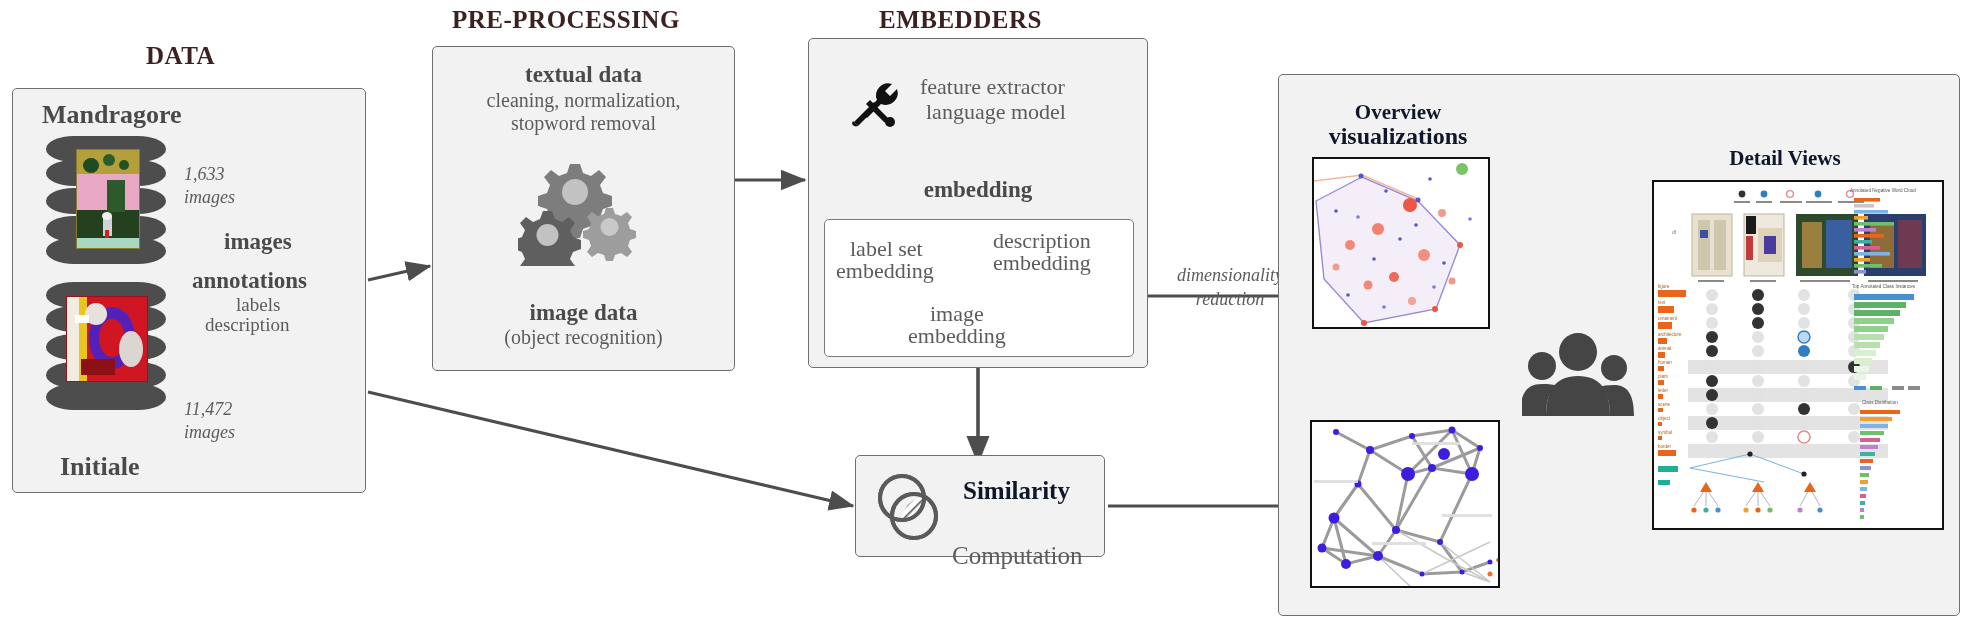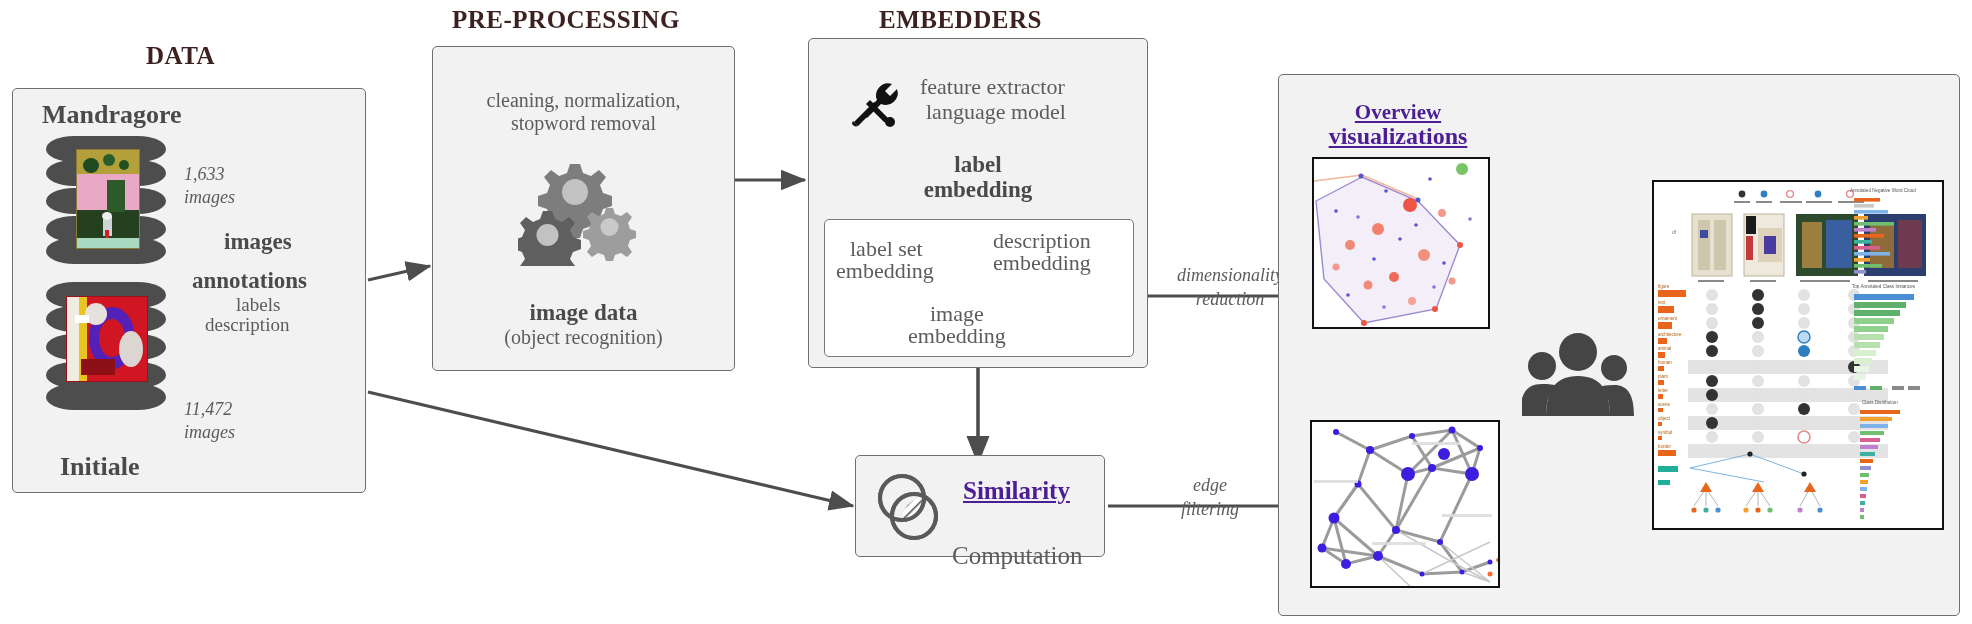--- a/index.html
+++ b/index.html
@@ -16,21 +16,21 @@
   .panel{position:absolute;background:#f2f2f2;border:1.5px solid #6f6f6f;
          border-radius:5px;box-sizing:border-box;}
   .panel-plain{position:absolute;background:#ffffff;border:1.5px solid #7a7a7a;
          border-radius:5px;box-sizing:border-box;}
 
   .lbl{position:absolute;white-space:nowrap;}
   .bold{font-weight:bold;}
   .ital{font-style:italic;}
   .grey{color:#5c5c5c;}
   .dgrey{color:#4a4a4a;}
-  .maroon{color:#4c1d95;text-decoration:underline;}
+  .maroon{color:#0f172a;}
   .ctr{text-align:center;}
 
   
   .db{position:absolute;}
   .db .band{position:absolute;left:0;background:#4d4d4d;border-radius:50%/28px;}
   .db .thumb{position:absolute;overflow:hidden;border:1px solid #8a7a3a;}
 
   
   svg.overlay{position:absolute;left:0;top:0;width:1972px;height:624px;
               pointer-events:none;overflow:visible;}
@@ -144,20 +144,21 @@
 
   <div class="lbl ital grey" style="left:184px;top:398px;font-size:18px;line-height:23px;">
     <span>11,472</span><br>
     <span>images</span>
   </div>
 
   <div class="lbl bold dgrey" style="left:60px;top:452px;font-size:26px;">Initiale</div>
 
   <div class="panel" style="left:432px;top:46px;width:303px;height:325px;"></div>
 
+  <div class="lbl bold dgrey ctr" style="left:432px;top:62px;width:303px;font-size:23px;">textual data</div>
   <div class="lbl grey ctr" style="left:432px;top:89px;width:303px;font-size:20px;">cleaning, normalization,</div>
   <div class="lbl grey ctr" style="left:432px;top:112px;width:303px;font-size:20px;">stopword removal</div>
 
   <div class="gearwrap" style="left:518px;top:156px;width:135px;height:110px;">
     <svg width="135" height="110" viewBox="0 0 135 110">
       <g fill="#7d7d7d">
         <path d="M52 8 h10 l3 9 8 3 8-6 7 7 -6 8 3 8 9 3 v10 l-9 3 -3 8 6 8 -7 7 -8-6 -8 3 -3 9 h-10 l-3-9 -8-3 -8 6 -7-7 6-8 -3-8 -9-3 v-10 l9-3 3-8 -6-8 7-7 8 6 8-3 z"></path>
       </g>
       <circle cx="57" cy="36" r="13" fill="#c2c2c2"></circle>
       <g fill="#5f5f5f">
@@ -184,21 +185,20 @@
         <path d="M44 6 a12 12 0 0 0 -15 16 L15 36 l4 4 L33 26 a12 12 0 0 0 16 -15 l-7 7 -5-5 z"></path>
         <path d="M40 40 L22 22 L18 26 L36 44 a4 4 0 0 0 5 -1 a4 4 0 0 0 -1 -3 z"></path>
         <circle cx="42" cy="44" r="5"></circle>
       </g>
     </svg>
   </div>
 
   <div class="lbl grey" style="left:920px;top:74px;font-size:22px;">feature extractor</div>
   <div class="lbl grey" style="left:926px;top:99px;font-size:22px;">language model</div>
 
-  <div class="lbl bold dgrey ctr" style="left:808px;top:152px;width:340px;font-size:23px;">label</div>
   <div class="lbl bold dgrey ctr" style="left:808px;top:177px;width:340px;font-size:23px;">embedding</div>
 
   <div class="panel-plain" style="left:824px;top:219px;width:310px;height:138px;"></div>
 
   <div class="lbl grey" style="left:850px;top:236px;font-size:22px;">label set</div>
   <div class="lbl grey" style="left:836px;top:258px;font-size:22px;">embedding</div>
   <div class="lbl grey" style="left:993px;top:228px;font-size:22px;">description</div>
   <div class="lbl grey" style="left:993px;top:250px;font-size:22px;">embedding</div>
   <div class="lbl grey" style="left:930px;top:301px;font-size:22px;">image</div>
   <div class="lbl grey" style="left:908px;top:323px;font-size:22px;">embedding</div>
@@ -222,24 +222,20 @@
   </div>
 
   <div class="lbl bold maroon" style="left:963px;top:477px;font-size:25px;">Similarity</div>
   <div class="lbl grey" style="left:952px;top:506px;font-size:25px;margin-top:36px;">Computation</div>
 
   <div class="lbl ital grey ctr" style="left:1150px;top:263px;width:160px;font-size:18px;line-height:24px;">
     <span>dimensionality</span><br>
     <span>reduction</span>
   </div>
 
-  <div class="lbl ital grey ctr" style="left:1140px;top:473px;width:140px;font-size:18px;line-height:24px;">
-    <span>edge</span><br>
-    <span>filtering</span>
-  </div>
 
   <div class="panel" style="left:1278px;top:74px;width:682px;height:542px;"></div>
 
   <div class="lbl bold maroon ctr" style="left:1308px;top:100px;width:180px;font-size:21px;">Overview</div>
   <div class="lbl bold maroon ctr" style="left:1308px;top:123px;width:180px;font-size:24px;">visualizations</div>
 
   <div class="mini mini-b" style="left:1312px;top:157px;width:178px;height:172px;">
     <div style="position:absolute;left:0;top:0;width:100%;height:100%;overflow:hidden;">
       <svg width="178" height="172" viewBox="0 0 178 172">
         <polygon points="2,42 48,18 104,42 146,86 122,150 50,164 10,120" fill="#f3eef7" stroke="#9b8ad4" stroke-width="1.4"></polygon>
@@ -343,20 +339,21 @@
         <circle cx="56" cy="22" r="19"></circle>
         <path d="M56 46 c-22 0 -32 14 -32 40 h64 c0 -26 -10 -40 -32 -40 z"></path>
         <circle cx="20" cy="36" r="14"></circle>
         <path d="M20 54 c-16 0 -22 10 -22 32 h26 c0 -18 4 -26 12 -30 -4 -1.4 -9 -2 -16 -2 z"></path>
         <circle cx="92" cy="38" r="13"></circle>
         <path d="M92 55 c14 0 20 10 20 31 h-24 c0 -17 -4 -25 -11 -29 3.5 -1.3 8 -2 15 -2 z"></path>
       </g>
     </svg>
   </div>
 
+  <div class="lbl bold maroon ctr" style="left:1640px;top:146px;width:290px;font-size:21px;">Detail Views</div>
 
   <div class="detail-panel" style="left:1652px;top:180px;width:290px;width:292px;height:350px;">
     <svg width="288" height="346" viewBox="0 0 288 346">
       <rect x="0" y="0" width="288" height="346" fill="#ffffff"></rect>
 
       <g>
 
         <g>
           <circle cx="88" cy="12" r="3.4" fill="#333"></circle>
           <circle cx="110" cy="12" r="3.4" fill="#2e7fc1"></circle>

